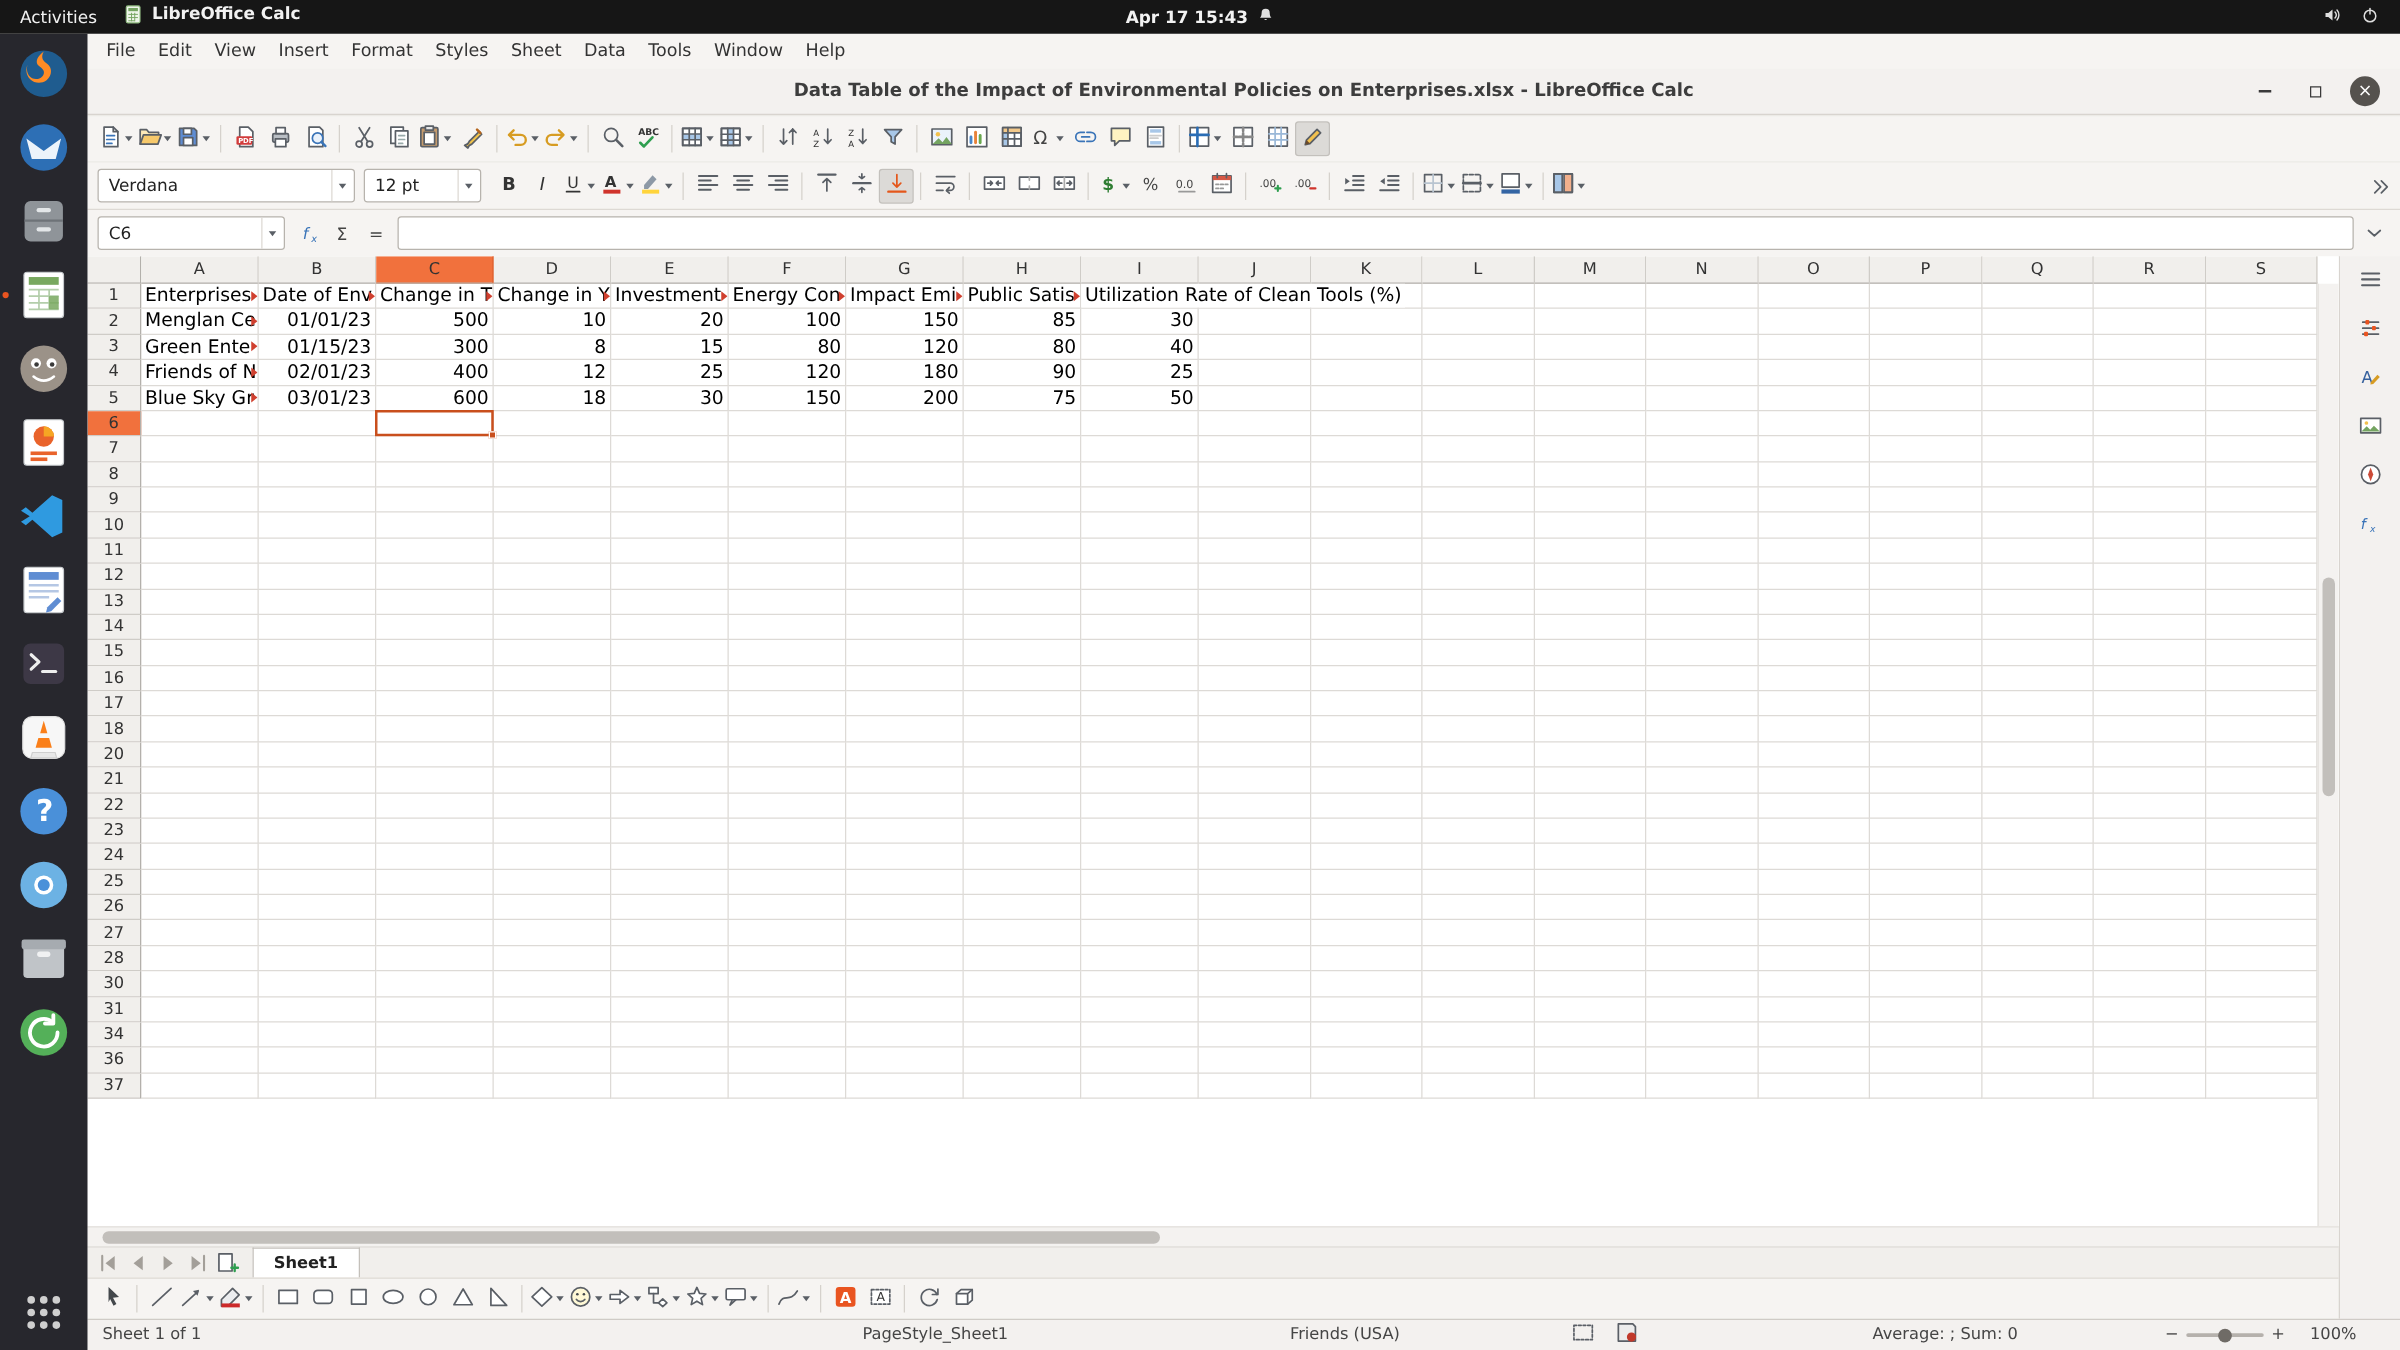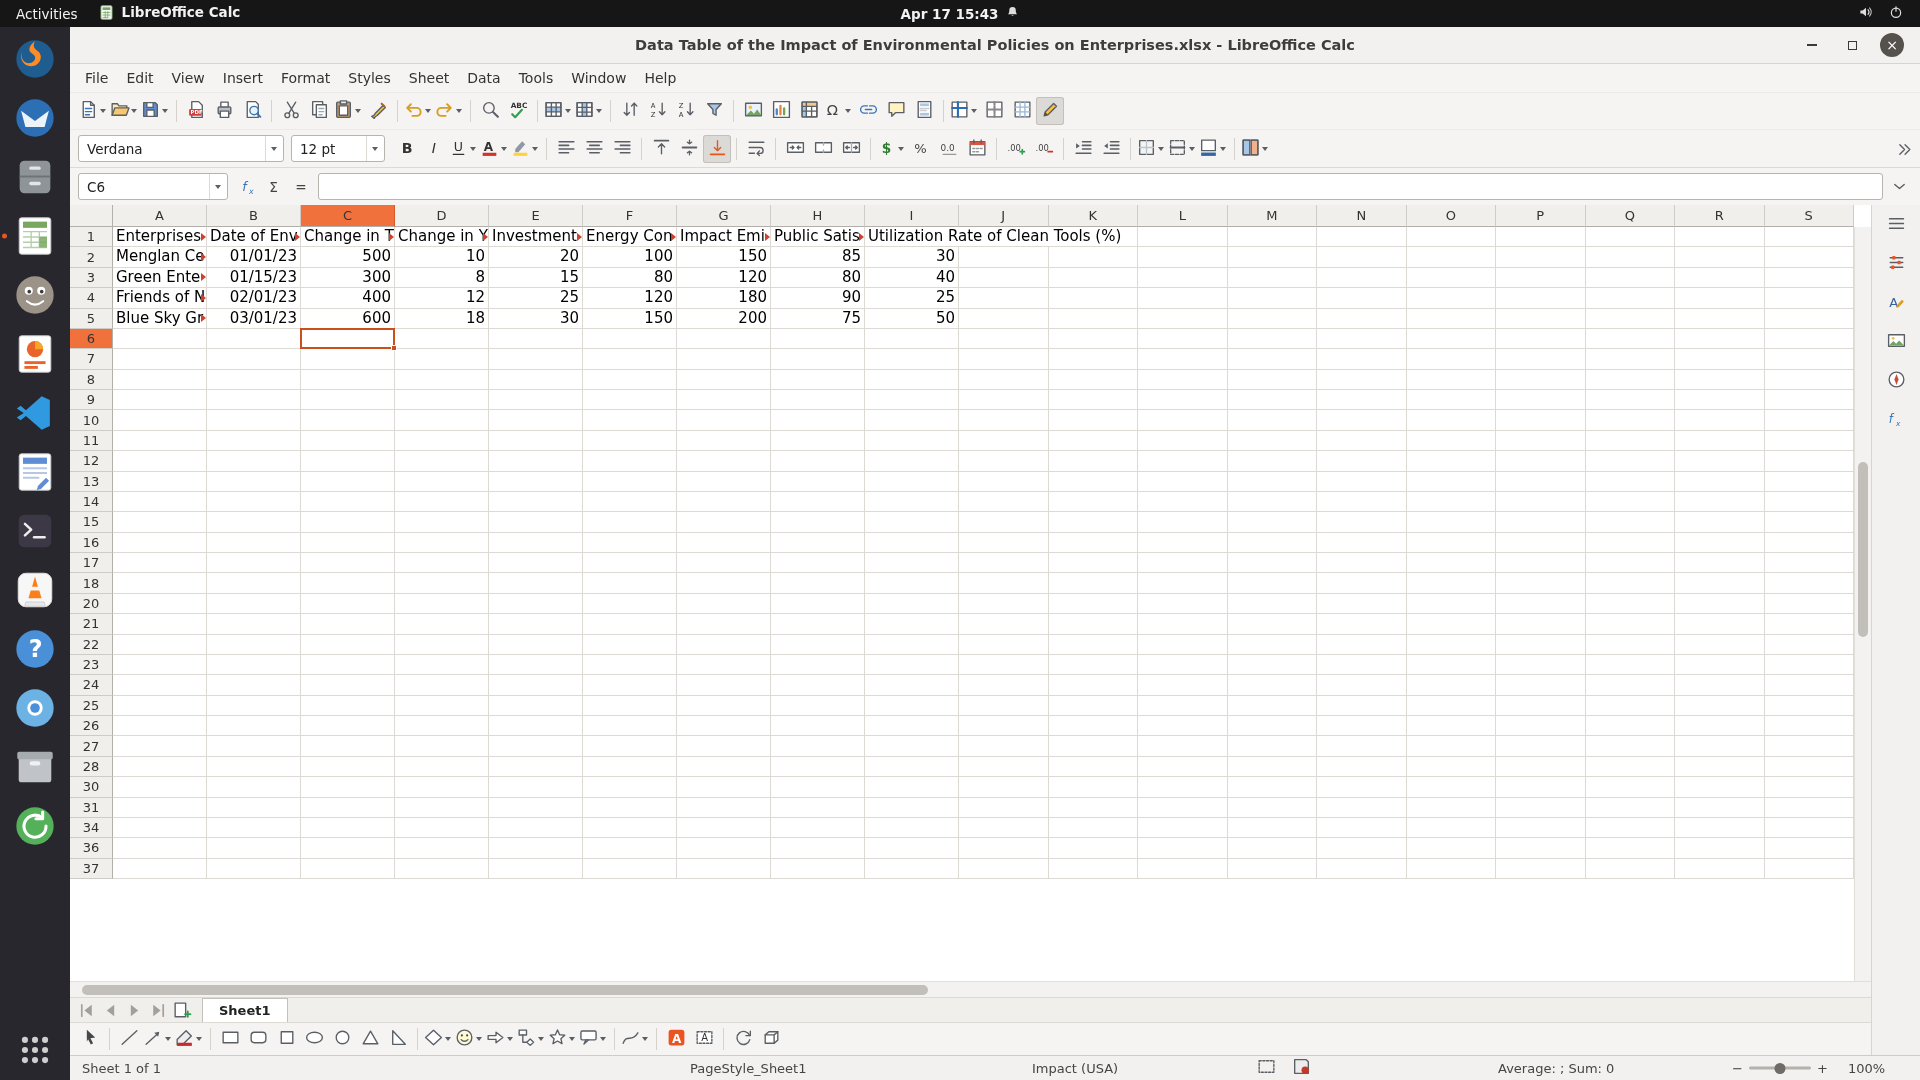--- a/index.html
+++ b/index.html
@@ -243,46 +243,46 @@
           <circle cx="13.5" cy="34.5" r="3.2"></circle>
           <circle cx="24" cy="34.5" r="3.2"></circle>
           <circle cx="34.5" cy="34.5" r="3.2"></circle>
         </g>
       </svg>
     </span>
   </div>
 
 <div id="app">
 
-  <div id="titlebar">
-    <span class="title">Data Table of the Impact of Environmental Policies on Enterprises.xlsx - LibreOffice Calc</span>
-    <span class="controls">
-      <span class="wbtn">
-          <span class="minbar"></span>
-        </span>
-      <span class="wbtn">
-          <span class="maxsq"></span>
-        </span>
-      <span class="wbtn close">×</span>
-    </span>
-  </div>
-
   <div id="menubar">
       <span class="menu-item">File</span>
       <span class="menu-item">Edit</span>
       <span class="menu-item">View</span>
       <span class="menu-item">Insert</span>
       <span class="menu-item">Format</span>
       <span class="menu-item">Styles</span>
       <span class="menu-item">Sheet</span>
       <span class="menu-item">Data</span>
       <span class="menu-item">Tools</span>
       <span class="menu-item">Window</span>
       <span class="menu-item">Help</span>
     </div>
+
+  <div id="titlebar">
+    <span class="title">Data Table of the Impact of Environmental Policies on Enterprises.xlsx - LibreOffice Calc</span>
+    <span class="controls">
+      <span class="wbtn">
+          <span class="minbar"></span>
+        </span>
+      <span class="wbtn">
+          <span class="maxsq"></span>
+        </span>
+      <span class="wbtn close">×</span>
+    </span>
+  </div>
 
   <div id="stdbar" class="toolbar">
       <span class="tbtn">
         <span class="ticon"><svg viewBox="0 0 20 20" width="21" height="21" fill="none" stroke="#5a5f66" stroke-width="1.3" stroke-linecap="round" stroke-linejoin="round">
             <path d="M5 2.5h7l3.5 3.5v11.5H5z" fill="#fff"></path>
             <path d="M12 2.5V6h3.5"></path>
             <path d="M7 9h6M7 12h6M7 15h4" stroke="#3a74b8"></path>
           </svg></span>
         <span class="dd"></span>
       </span>
@@ -1684,21 +1684,21 @@
               <text x="2.5" y="14.5" font-size="11" font-style="italic" fill="#3a74b8" stroke="none">f</text>
               <text x="9.5" y="17" font-size="7" font-style="italic" fill="#3a74b8" stroke="none">x</text>
             </svg></span>
         </span>
       </div>
   </div>
 
   <div id="statusbar">
     <span class="sitem" style="left:12px">Sheet 1 of 1</span>
     <span class="sitem" style="left:620px">PageStyle_Sheet1</span>
-    <span class="sitem" style="left:962px">Impact (USA)</span>
+    <span class="sitem" style="left:962px">Friends (USA)</span>
     <span class="sitem" id="status-icons" style="left:1186px;display:flex;gap:14px">
         <span><svg viewBox="0 0 20 20" width="21" height="21" fill="none" stroke="#5a5f66" stroke-width="1.3" stroke-linecap="round" stroke-linejoin="round">
             <rect x="3" y="4.5" width="14" height="11" stroke-dasharray="2 1.5"></rect>
           </svg></span>
         <span><svg viewBox="0 0 20 20" width="21" height="21" fill="none" stroke="#5a5f66" stroke-width="1.3" stroke-linecap="round" stroke-linejoin="round">
             <path d="M3.5 3.5h11l2 2v11h-13z" fill="#ececec"></path>
             <circle cx="13.5" cy="13.5" r="3.5" fill="#c0392b" stroke="none"></circle>
           </svg></span>
       </span>
     <span class="sitem" style="left:1428px">Average: ; Sum: 0</span>

